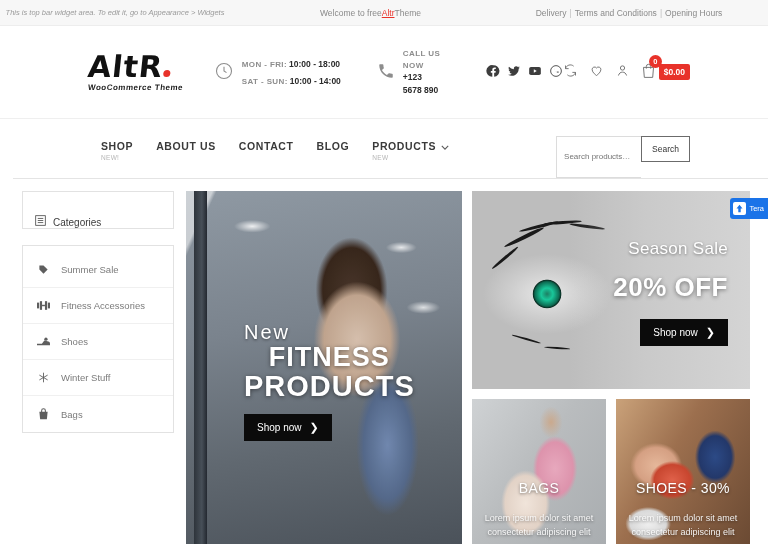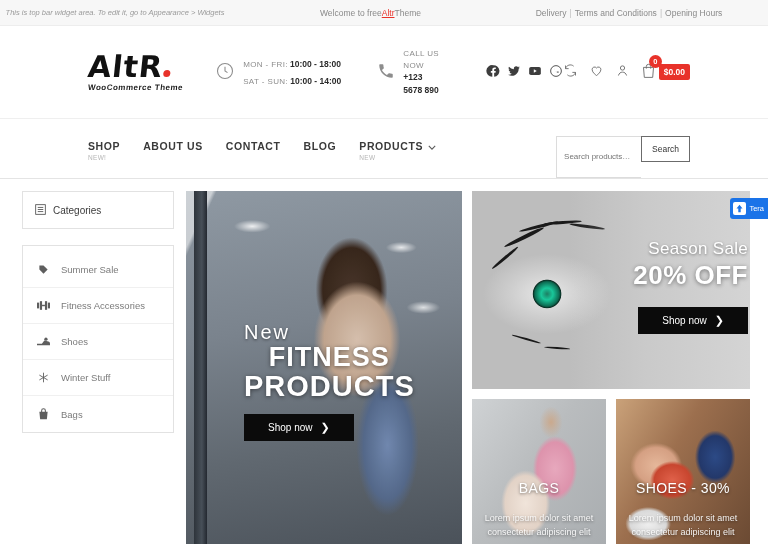--- a/index.html
+++ b/index.html
@@ -61,21 +61,21 @@
     letter-spacing: 0.5px;
     color: #222;
     margin-top: 1px;
     font-weight: bold;
     transform: skewX(-6deg);
   }
 
   .info-block { display: flex; align-items: center; gap: 8px; margin-right: 36px; }
   .info-icon { color: #8d8d8d; flex: none; }
   .info-lines { line-height: 1.45; }
-  .info-label { font-size: 8px; color: #8d8d8d; letter-spacing: .4px; font-weight: normal; }
+  .info-label { font-size: 8px; color: #8d8d8d; letter-spacing: .4px; font-weight: bold; }
   .info-value { font-size: 8.5px; color: #2b2b2b; font-weight: bold; }
   .info-row { white-space: nowrap; }
   .info-row .info-label { margin-right: 2px; }
 
   .socials { display: flex; align-items: center; gap: 7px; margin-left: 8px; }
   .social { color: #3d3d3d; }
 
   .header-actions { margin-left: auto; display: flex; align-items: center; gap: 11px; }
   .hdr-icon { color: #6f6f6f; cursor: pointer; }
   .cart-wrap { position: relative; display: flex; align-items: center; }
@@ -98,20 +98,21 @@
   }
 
   
   .navbar {
     height: 60px;
     background: #fff;
     display: flex;
     align-items: center;
     padding: 0 78px 0 88px;
     border-bottom: 1px solid #e4e4e4;
+    margin-left: 13px;
   }
   .menu { display: flex; align-items: flex-start; gap: 23px; }
   .menu-item { position: relative; cursor: pointer; padding-top: 2px; }
   .menu-link {
     font-size: 10.5px; font-weight: bold; letter-spacing: .6px;
     color: #3a3a3a; text-transform: uppercase; white-space: nowrap;
   }
   .menu-badge { display: block; font-size: 6.5px; color: #b6b6b6; letter-spacing: .3px; margin-top: 1px; }
   .chev { font-size: 8px; color: #5c5c5c; margin-left: 3px; }
 
@@ -137,21 +138,21 @@
     gap: 12px;
     background: #fff;
     height: 365px;
   }
 
   
   .sidebar { width: 152px; flex: none; }
   .cat-header {
     border: 1px solid #e2e2e2;
     height: 38px;
-    display: flex; align-items: center; gap: 7px;
+    display: flex; align-items: flex-end; gap: 7px;
     padding: 0 12px;
     font-size: 10px; color: #3b3b3b;
   }
   .cat-list {
     border: 1px solid #e2e2e2;
     border-top: none;
     margin-top: 16px;
     border-top: 1px solid #e2e2e2;
     padding: 6px 0 0 0;
   }
@@ -202,21 +203,21 @@
   }
   .hero-l1, .hero-l2 {
     color: #fff; font-weight: bold; letter-spacing: 1px;
     line-height: 1.03; text-shadow: 0 1px 4px rgba(0,0,0,.5);
   }
   .hero-l1 { font-size: 27px; text-align: center; }
   .hero-l2 { font-size: 29px; }
   .shop-btn {
     display: inline-flex; align-items: center; gap: 8px;
     background: #0b0b0b; color: #fff;
-    font-size: 10px; padding: 7px 24px;
+    font-size: 10px; padding: 7px 13px;
     margin-top: 12px; cursor: pointer;
   }
   .shop-btn .arr { font-size: 11px; }
 
   .right-col { flex: 1; display: flex; flex-direction: column; gap: 10px; }
 
   .season {
     height: 198px; position: relative; overflow: hidden;
     background: #cfcfcf;
   }
@@ -229,28 +230,28 @@
       linear-gradient(180deg, #e3e3e3, #c9c9c9 55%, #d6d6d6);
   }
   .lash {
     position: absolute; background: #1a1a1a; border-radius: 50%;
     transform-origin: bottom center;
   }
   .season-fade {
     position: absolute; inset: 0;
     background: linear-gradient(90deg, rgba(255,255,255,0) 35%, rgba(225,225,225,.35) 62%, rgba(235,235,235,.5) 100%);
   }
-  .season-text { position: absolute; right: 2px; top: 48px; text-align: right; }
+  .season-text { position: absolute; right: 22px; top: 48px; text-align: right; }
   .season-t1 {
     color: #fff; font-size: 17px; letter-spacing: .3px;
     text-shadow: 0 1px 3px rgba(0,0,0,.45);
   }
   .season-t2 {
     color: #fff; font-size: 26px; font-weight: bold; letter-spacing: .5px;
-    text-shadow: 0 1px 4px rgba(0,0,0,.45); margin-top: 1px;
+    text-shadow: 0 1px 4px rgba(0,0,0,.45); margin-top: 13px;
   }
   .season .shop-btn { margin-top: 16px; }
 
   .cards { display: flex; gap: 10px; flex: 1; }
   .card { flex: 1; position: relative; overflow: hidden; }
   .card-photo { position: absolute; inset: 0; }
   .bags-photo {
     background:
       radial-gradient(ellipse 34px 46px at 40% 72%, #f0e4da 0%, #e2d2c6 60%, rgba(226,210,198,0) 72%),
       radial-gradient(ellipse 30px 44px at 62% 48%, #e7a8bd 0%, #dd93ac 60%, rgba(221,147,172,0) 74%),

